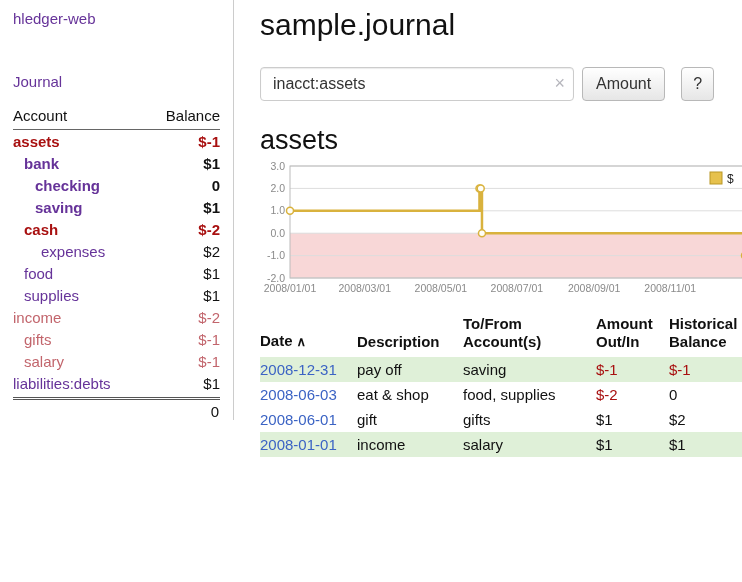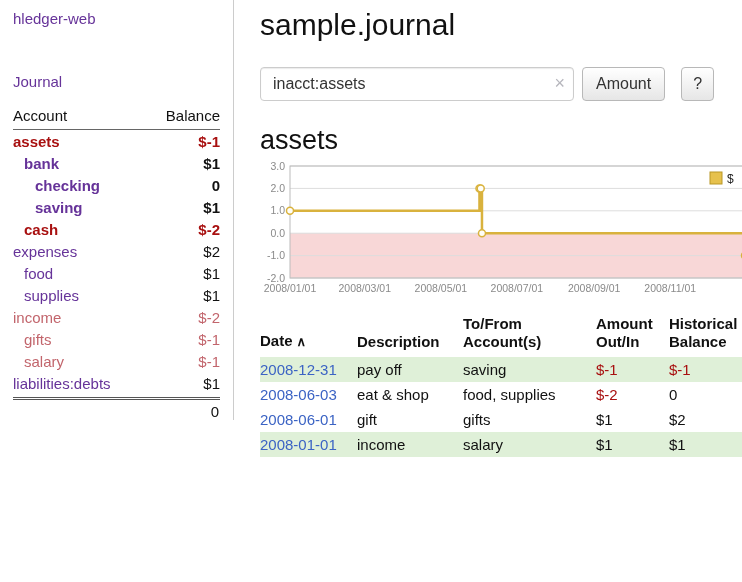--- a/index.html
+++ b/index.html
@@ -103,21 +103,21 @@
     <a href="#" class="acct-name" style="padding-left: 22px;">saving</a>
     <span class="acct-bal">$1</span>
   </div>
 
   <div class="acct-row bold">
     <a href="#" class="acct-name neg" style="padding-left: 11px;">cash</a>
     <span class="acct-bal neg">$-2</span>
   </div>
 
   <div class="acct-row">
-    <a href="#" class="acct-name" style="padding-left: 0px;">expenses</a>
+    <a href="#" class="acct-name" style="padding-left: 0px; margin-left: 28px;">expenses</a>
     <span class="acct-bal">$2</span>
   </div>
 
   <div class="acct-row">
     <a href="#" class="acct-name" style="padding-left: 11px;">food</a>
     <span class="acct-bal">$1</span>
   </div>
 
   <div class="acct-row">
     <a href="#" class="acct-name" style="padding-left: 11px;">supplies</a>

